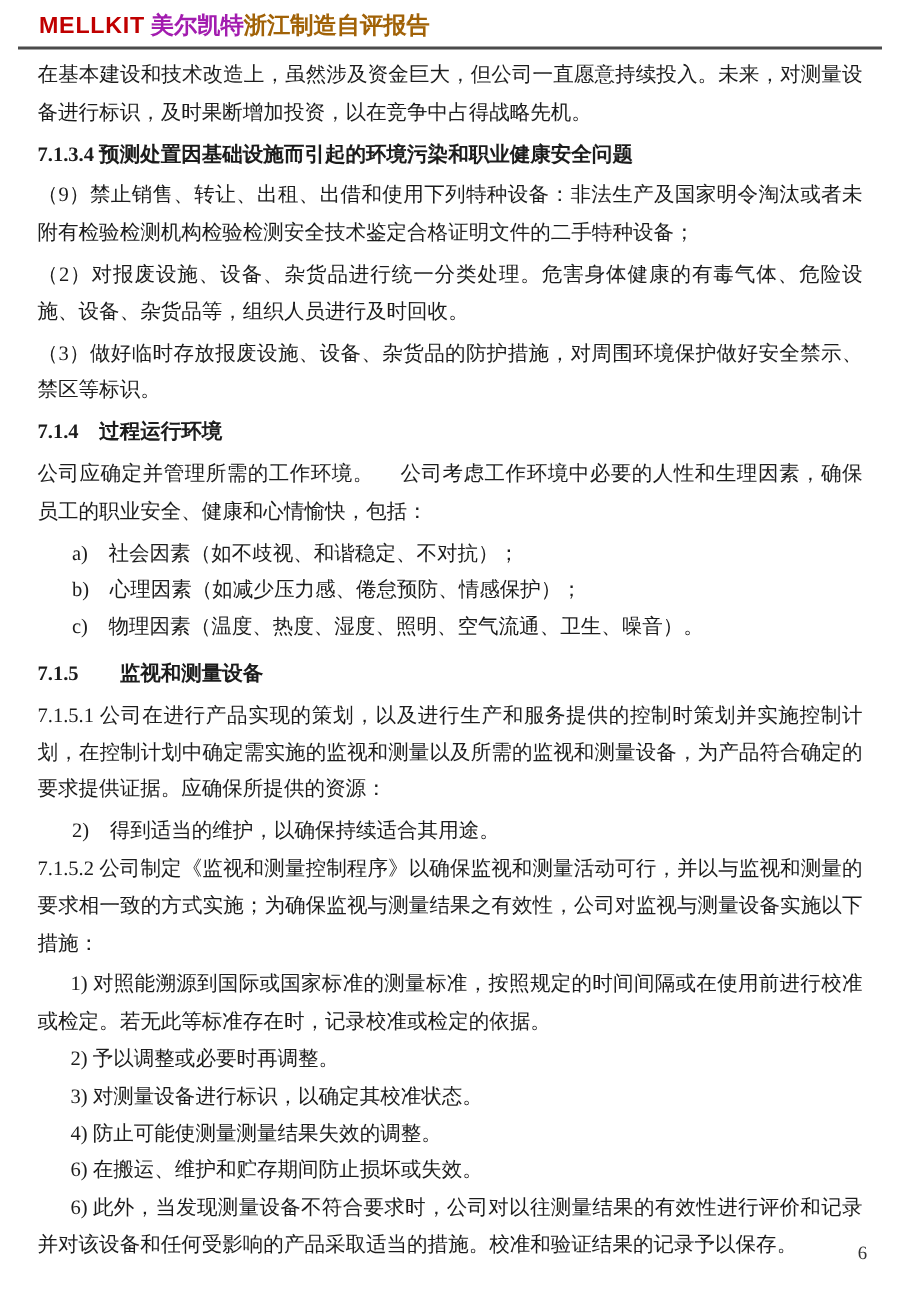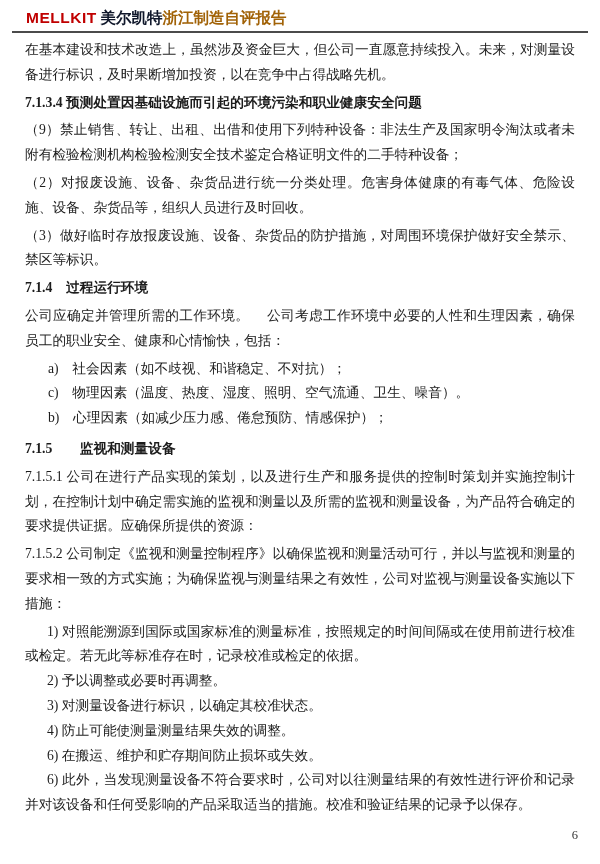--- a/index.html
+++ b/index.html
@@ -22,21 +22,21 @@
     line-height: 18px;
     white-space: nowrap;
   }
   .brand {
     font-family: "Liberation Sans", "DejaVu Sans", sans-serif;
     font-weight: bold;
     color: #c00000;
     letter-spacing: 0.5px;
     text-align: center;
   }
-  .company { color: #0f172a; font-weight: bold; }
+  .company { color: #a21caf; font-weight: bold; }
   .report-title { color: #a16207; font-weight: bold; }
   
   .content {
     margin: 5px 25px 0 25px;
     font-size: 13.7px;
     line-height: 24.8px;
   }
   .para {
     text-align: justify;
     text-justify: inter-character;
@@ -82,24 +82,25 @@
 
   <div class="content">
     <div class="para">在基本建设和技术改造上，虽然涉及资金巨大，但公司一直愿意持续投入。未来，对测量设备进行标识，及时果断增加投资，以在竞争中占得战略先机。</div>
     <div class="heading">7.1.3.4 预测处置因基础设施而引起的环境污染和职业健康安全问题</div>
     <div class="para">（9）禁止销售、转让、出租、出借和使用下列特种设备：非法生产及国家明令淘汰或者未附有检验检测机构检验检测安全技术鉴定合格证明文件的二手特种设备；</div>
     <div class="para">（2）对报废设施、设备、杂货品进行统一分类处理。危害身体健康的有毒气体、危险设施、设备、杂货品等，组织人员进行及时回收。</div>
     <div class="para">（3）做好临时存放报废设施、设备、杂货品的防护措施，对周围环境保护做好安全禁示、禁区等标识。</div>
     <div class="heading">7.1.4　过程运行环境</div>
     <div class="para">公司应确定并管理所需的工作环境。　 公司考虑工作环境中必要的人性和生理因素，确保员工的职业安全、健康和心情愉快，包括：</div>
     <div class="item">a)　社会因素（如不歧视、和谐稳定、不对抗）；</div>
+    <div class="item">b)　心理因素（如减少压力感、倦怠预防、情感保护）；</div>
     <div class="item">c)　物理因素（温度、热度、湿度、照明、空气流通、卫生、噪音）。</div>
-    <div class="item">b)　心理因素（如减少压力感、倦怠预防、情感保护）；</div>
     <div class="heading h-gap">7.1.5　　监视和测量设备</div>
     <div class="para">7.1.5.1 公司在进行产品实现的策划，以及进行生产和服务提供的控制时策划并实施控制计划，在控制计划中确定需实施的监视和测量以及所需的监视和测量设备，为产品符合确定的要求提供证据。应确保所提供的资源：</div>
+    <div class="item">2)　得到适当的维护，以确保持续适合其用途。</div>
     <div class="para">7.1.5.2 公司制定《监视和测量控制程序》以确保监视和测量活动可行，并以与监视和测量的要求相一致的方式实施；为确保监视与测量结果之有效性，公司对监视与测量设备实施以下措施：</div>
     <div class="numpara">1) 对照能溯源到国际或国家标准的测量标准，按照规定的时间间隔或在使用前进行校准或检定。若无此等标准存在时，记录校准或检定的依据。</div>
     <div class="numpara">2) 予以调整或必要时再调整。</div>
     <div class="numpara">3) 对测量设备进行标识，以确定其校准状态。</div>
     <div class="numpara">4) 防止可能使测量测量结果失效的调整。</div>
     <div class="numpara">6) 在搬运、维护和贮存期间防止损坏或失效。</div>
     <div class="numpara">6) 此外，当发现测量设备不符合要求时，公司对以往测量结果的有效性进行评价和记录并对该设备和任何受影响的产品采取适当的措施。校准和验证结果的记录予以保存。</div>
   </div>
 
   <div class="page-number">6</div>

